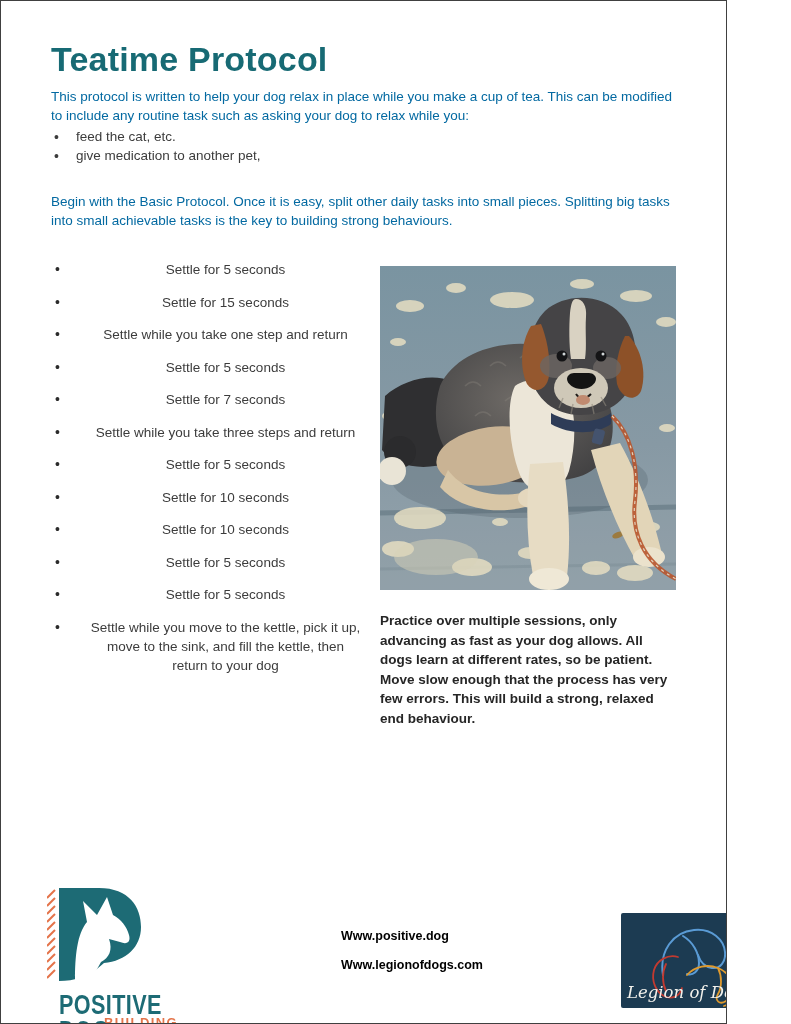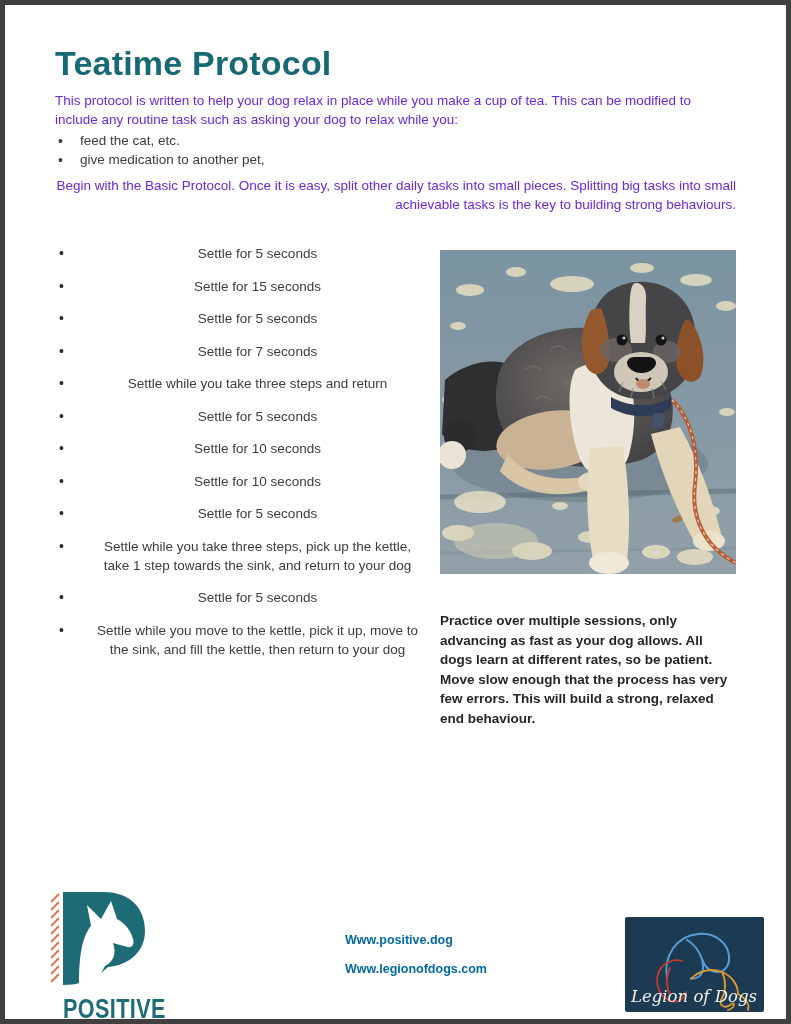--- a/index.html
+++ b/index.html
@@ -1,78 +1,78 @@
 <!DOCTYPE html>
 <html><head>
 <meta charset="utf-8">
 <style>
   * { margin: 0; padding: 0; box-sizing: border-box; }
   html, body { background: #ffffff; }
   body { font-family: "Liberation Sans", sans-serif; }
 
   .page {
     position: relative;
-    width: 791px;
+    width: 727px;
     height: 1024px;
     background: #ffffff;
-    border: 5px solid #404040;
+    border: 1px solid #404040;
     overflow: hidden;
     padding: 40px 50px 0 50px;
     color: #3c3c3c;
   }
 
   h1.doc-title {
     font-size: 34px;
     font-weight: bold;
     color: #176a74;
     letter-spacing: 0.2px;
     margin-bottom: 10px;
     line-height: 1.1;
   }
 
   .body-text {
     font-size: 13.5px;
     line-height: 18.5px;
-    color: #6d28d9;
+    color: #0369a1;
   }
 
   ul.intro-bullets {
     list-style: none;
     margin: 3px 0 0 0;
   }
   ul.intro-bullets li {
     position: relative;
     padding-left: 25px;
     font-size: 13.5px;
     line-height: 18.5px;
   }
   ul.intro-bullets li::before {
     content: "\2022";
     position: absolute;
     left: 3px;
     top: 0;
     font-size: 14px;
   }
 
-  .begin-para { margin-top: 8px; text-align: right; }
+  .begin-para { margin-top: 28px; }
 
   .list-area { margin-top: 0; }
 
   figure.photo-fig {
     float: right;
     width: 296px;
     margin: 6px 0 10px 18px;
   }
   .photo-frame {
     width: 296px;
     height: 324px;
     display: block;
   }
   figcaption.photo-caption {
-    margin-top: 37px;
+    margin-top: 21px;
     font-size: 13.5px;
     line-height: 19.5px;
     font-weight: 600;
     color: #262626;
   }
 
   ul.steps {
     list-style: none;
     margin-top: 30px;
   }
@@ -126,21 +126,21 @@
     white-space: nowrap;
   }
 
   .footer-links {
     position: absolute;
     left: 340px;
     top: 928px;
   }
   .footer-link {
     display: block;
-    color: #0369a1;
+    color: #000000;
     font-weight: bold;
     font-size: 12.5px;
     margin-bottom: 15px;
     text-decoration: none;
     cursor: pointer;
   }
 
   .legion-logo {
     position: absolute;
     left: 620px;
@@ -265,28 +265,28 @@
         <path d="M232,150 C251,168 259,200 255,235 C251,266 263,296 296,313" stroke="#b8552e" stroke-width="4" fill="none" opacity="0.9"></path>
         <path d="M232,150 C251,168 259,200 255,235 C251,266 263,296 296,313" stroke="#e8ddc8" stroke-width="1.2" stroke-dasharray="3 4" fill="none" opacity="0.9"></path>
       </svg>
 
       <figcaption class="photo-caption">Practice over multiple sessions, only advancing as fast as your dog allows. All dogs learn at different rates, so be patient.  Move slow enough that the process has very few errors. This will build a strong, relaxed end behaviour.</figcaption>
     </figure>
 
     <ul class="steps">
       <li>Settle for 5 seconds</li>
       <li>Settle for 15 seconds</li>
+      <li>Settle while you take one step and return</li>
       <li>Settle for 5 seconds</li>
       <li>Settle for 7 seconds</li>
       <li>Settle while you take three steps and return</li>
       <li>Settle for 5 seconds</li>
       <li>Settle for 10 seconds</li>
       <li>Settle for 10 seconds</li>
       <li>Settle for 5 seconds</li>
-      <li>Settle while you take three steps, pick up the kettle, take 1 step towards the sink, and return to your dog</li>
       <li>Settle for 5 seconds</li>
       <li>Settle while you move to the kettle, pick it up, move to the sink, and fill the kettle, then return to your dog</li>
     </ul>
   </div>
 
   <div class="brand-lockup">
     <svg width="96" height="100" viewBox="0 0 96 100" xmlns="http://www.w3.org/2000/svg">
       <g stroke="#e4744a" stroke-width="2">
         <line x1="0" y1="14" x2="8" y2="6"></line>
           <line x1="0" y1="22" x2="8" y2="14"></line>

